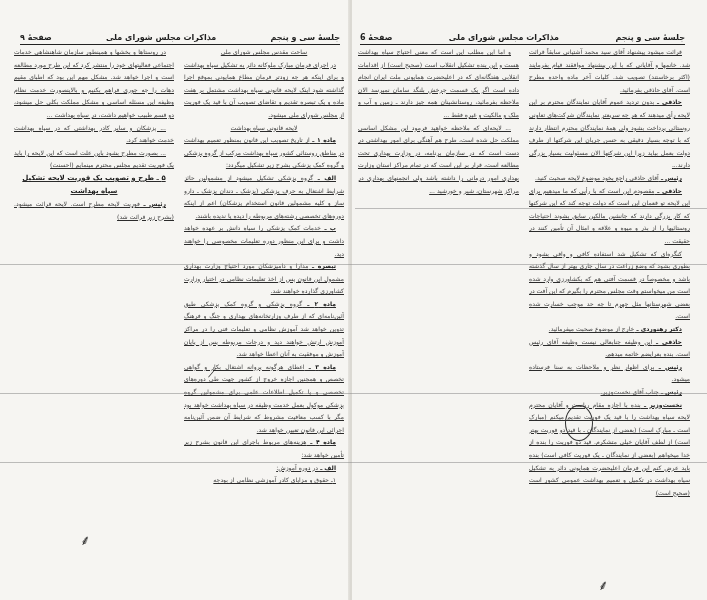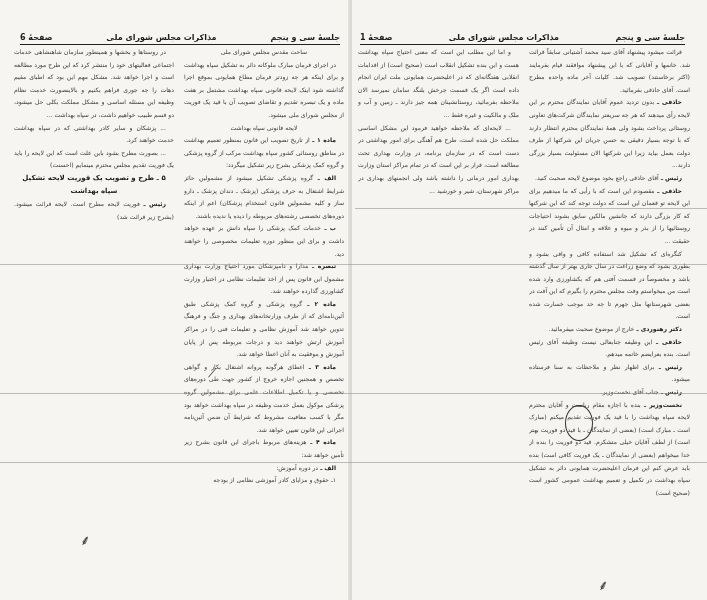--- a/index.html
+++ b/index.html
@@ -20,42 +20,42 @@
   .gutter { position:absolute; left:348px; top:0; width:6px; height:600px;
     background:linear-gradient(90deg,#e6e4df,#d8d6d0,#e9e7e2); }
   .running-head {
     position:absolute; top:28px; height:14px; direction:rtl;
     display:flex; justify-content:space-between; align-items:flex-end;
     font-size:8px; font-weight:bold; color:#1e1e1e;
     border-bottom:1.5px solid #222; padding-bottom:2px;
   }
   .page.left .running-head { left:20px; width:320px; }
   .page.right .running-head { left:8px; width:325px; }
-  .cols { position:absolute; top:46px; bottom:10px; display:flex; direction:rtl; gap:10px; }
+  .cols { position:absolute; top:46px; bottom:10px; display:flex; direction:rtl; gap:10px;text-decoration:underline; }
   .page.left .cols { left:14px; width:330px; }
   .page.right .cols { left:6px; width:332px; }
   .col { flex:1; direction:rtl; text-align:justify; font-size:6.1px; line-height:12.6px; color:#3a3a3a; overflow:hidden; }
   .col p { margin:0 0 0 0; text-indent:8px; }
   .col .center { text-align:center; text-indent:0; }
   .col .heading { font-weight:bold; text-align:center; text-indent:0; font-size:7px; line-height:13px; color:#1b1b1b; }
   .col .speaker { font-weight:bold; color:#1a1a1a; }
   .rule { position:absolute; height:1px; background:#8a8a8a; opacity:.55; }
   .mark { position:absolute; border:1.3px solid #333; border-radius:50%; }
   .scribble { position:absolute; font-size:14px; color:#222; }
 </style>
 </head>
 <body>
 
 <div class="spread">
 
   <div class="page left">
     <div class="running-head">
       <span>جلسهٔ سی و پنجم</span>
       <span>مذاکرات مجلس شورای ملی</span>
-      <span>صفحهٔ 6</span>
+      <span>صفحهٔ ۹</span>
     </div>
     <div class="cols">
       <div class="col" id="lp-cr">
           <p class="center"><span>ساحت مقدس مجلس شورای ملی</span></p>
           <p><span>در اجرای فرمان مبارک ملوکانه دائر به تشکیل سپاه بهداشت و برای اینکه هر چه زودتر فرمان مطاع همایونی بموقع اجرا گذاشته شود اینک لایحه قانونی سپاه بهداشت مشتمل بر هفت ماده و یک تبصره تقدیم و تقاضای تصویب آن با قید یک فوریت از مجلس شورای ملی میشود.</span></p>
           <p class="center"><span>لایحه قانونی سپاه بهداشت</span></p>
           <p><span class="speaker">ماده ۱ ـ </span><span>از تاریخ تصویب این قانون بمنظور تعمیم بهداشت در مناطق روستائی کشور سپاه بهداشت مرکب از گروه پزشکی و گروه کمک پزشکی بشرح زیر تشکیل میگردد:</span></p>
           <p><span class="speaker">الف ـ </span><span>گروه پزشکی تشکیل میشود از مشمولین حائز شرایط اشتغال به حرف پزشکی (پزشک ـ دندان پزشک ـ دارو ساز و کلیه مشمولین قانون استخدام پزشکان) اعم از اینکه دوره‌های تخصصی رشته‌های مربوطه را دیده یا ندیده باشند.</span></p>
           <p><span class="speaker">ب ـ </span><span>خدمات کمک پزشکی را سپاه دانش بر عهده خواهد داشت و برای این منظور دوره تعلیمات مخصوصی را خواهند دید.</span></p>
           <p><span class="speaker">تبصره ـ </span><span>مدارا و دامپزشکان مورد احتیاج وزارت بهداری مشمول این قانون پس از اخذ تعلیمات نظامی در اختیار وزارت کشاورزی گذارده خواهند شد.</span></p>
@@ -74,21 +74,21 @@
         </div>
     </div>
   </div>
 
   <div class="gutter"></div>
 
   <div class="page right">
     <div class="running-head">
       <span>جلسهٔ سی و پنجم</span>
       <span>مذاکرات مجلس شورای ملی</span>
-      <span>صفحهٔ 1</span>
+      <span>صفحهٔ 6</span>
     </div>
     <div class="cols">
       <div class="col" id="rp-cr">
           <p><span>قرائت میشود پیشنهاد آقای سید محمد آشتیانی سابقاً قرائت شد. خانمها و آقایانی که با این پیشنهاد موافقند قیام بفرمایند (اکثر برخاستند) تصویب شد. کلیات آخر ماده واحده مطرح است. آقای حاذقی بفرمائید.</span></p>
           <p><span class="speaker">حاذقی ـ </span><span>بدون تردید عموم آقایان نمایندگان محترم بر این لایحه رأی میدهند که هر چه سریعتر نمایندگان شرکت‌های تعاونی روستائی پرداخت بشود ولی همهٔ نمایندگان محترم انتظار دارند که با توجه بسیار دقیقی به حسن جریان این شرکتها از طرف دولت بعمل بیاید زیرا این شرکتها الان مسئولیت بسیار بزرگی دارند...</span></p>
           <p><span class="speaker">رئیس ـ </span><span>آقای حاذقی راجع بخود موضوع لایحه صحبت کنید.</span></p>
           <p><span class="speaker">حاذقی ـ </span><span>مقصودم این است که با رأیی که ما میدهیم برای این لایحه تو قعمان این است که دولت توجه کند که این شرکتها که کار بزرگی دارند که جانشین مالکین سابق بشوند احتیاجات روستائیها را از بذر و میوه و علاقه و امثال آن تأمین کنند در حقیقت ...</span></p>
           <p><span>کنگره‌ای که تشکیل شد استفاده کافی و وافی بشود و بطوری بشود که وضع زراعت در سال جاری بهتر از سال گذشته باشد و مخصوصاً در قسمت آفتی هم که بکشاورزی وارد شده است من میخواستم وقت مجلس محترم را بگیرم که این آفت در بعضی شهرستانها مثل جهرم تا چه حد موجب خسارت شده است.</span></p>
           <p><span class="speaker">دکتر رهنوردی ـ </span><span>خارج از موضوع صحبت میفرمائید.</span></p>
           <p><span class="speaker">حاذقی ـ </span><span>این وظیفه جنابعالی نیست وظیفه آقای رئیس است. بنده بعرایضم خاتمه میدهم.</span></p>

